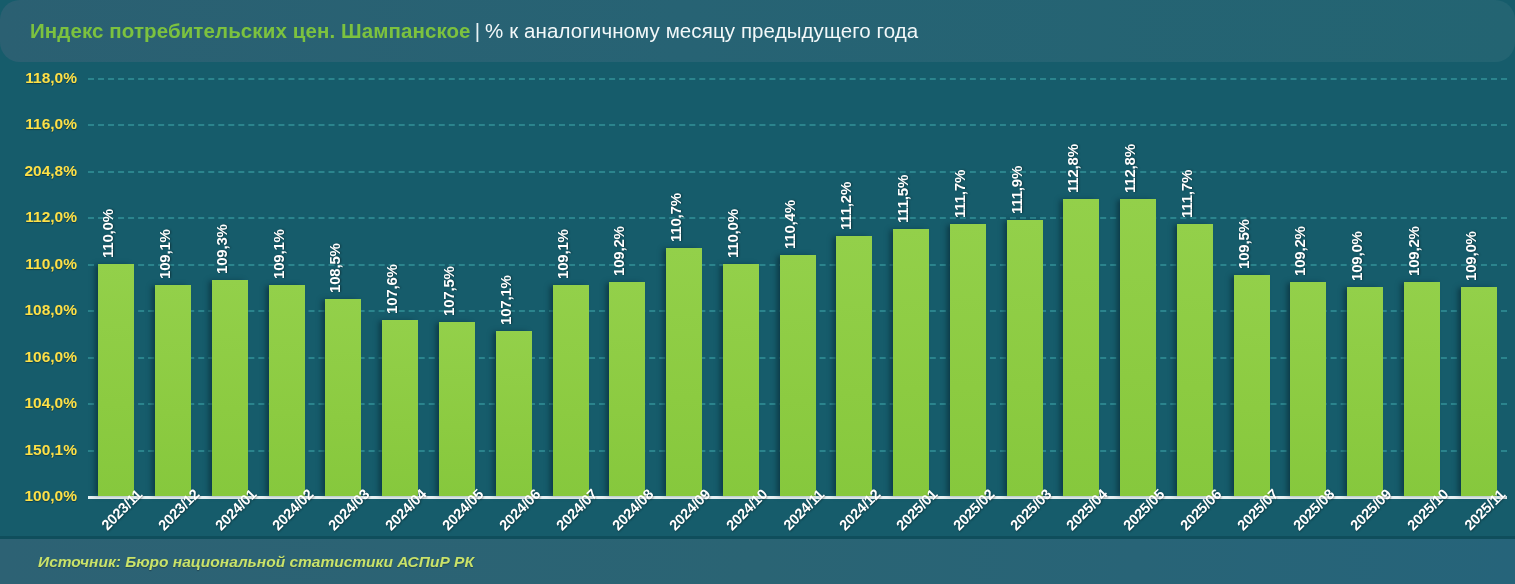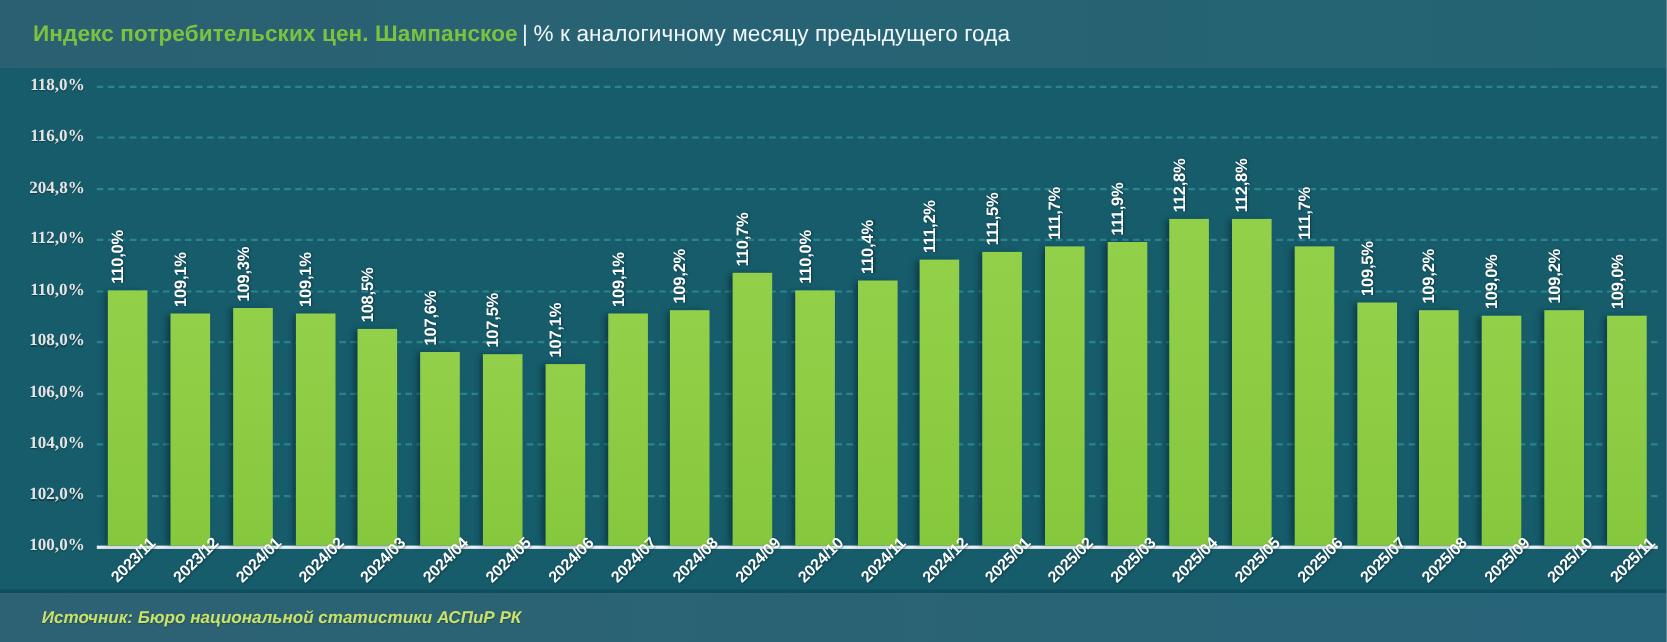--- a/index.html
+++ b/index.html
@@ -24,20 +24,21 @@
   
   #header {
     position: relative;
     height: 62px;
     flex: 0 0 62px;
     background: linear-gradient(to right, #2B6072 0%, #276374 45%, #236472 100%);
     display: flex;
     align-items: center;
     padding-left: 30px;
     overflow: hidden;
+    border-radius: 20px;
   }
   #header-title {
     white-space: nowrap;
     font-size: 20.5px;
     letter-spacing: 0.1px;
     line-height: 1;
   }
   .title-green {
     color: #7CC23F;
     font-weight: bold;
@@ -80,26 +81,25 @@
   .gridline.baseline {
     border-top: 3px solid #E7F1F3;
     opacity: 1;
   }
 
   .ytick {
     position: absolute;
     right: 100%;
     margin-right: 11px;
     transform: translateY(-50%);
-    color: #e5e5e5;
+    color: #fde047;
     font-size: 15.5px;
     font-weight: bold;
     white-space: nowrap;
     text-shadow: 0 1px 1px rgba(0,0,0,0.35);
-    font-family: Liberation Serif, serif;
   }
 
   
   #bars {
     position: absolute;
     left: 0; right: 0; bottom: 0;
     height: 100%;
     display: flex;
     align-items: flex-end;
   }
@@ -229,21 +229,21 @@
         </div>
       <div id="yticks">
           <div class="ytick" style="top: 0%;">118,0%</div>
           <div class="ytick" style="top: 11.1111%;">116,0%</div>
           <div class="ytick" style="top: 22.2222%;">204,8%</div>
           <div class="ytick" style="top: 33.3333%;">112,0%</div>
           <div class="ytick" style="top: 44.4444%;">110,0%</div>
           <div class="ytick" style="top: 55.5556%;">108,0%</div>
           <div class="ytick" style="top: 66.6667%;">106,0%</div>
           <div class="ytick" style="top: 77.7778%;">104,0%</div>
-          <div class="ytick" style="top: 88.8889%;">102,0%</div>
+          <div class="ytick" style="top: 88.8889%;">150,1%</div>
           <div class="ytick" style="top: 100%;">100,0%</div>
         </div>
       <div id="bars">
           <div class="bar-slot">
             <div class="bar" title="2023/11 — 110,0%" style="height: 55.5556%; background: linear-gradient(rgb(147, 208, 74) 0%, rgb(140, 203, 65) 60%, rgb(134, 200, 61) 100%);">
               <div class="bar-value-wrap">
                 <div class="bar-value-rot">110,0%</div>
               </div>
             </div>
           </div>

